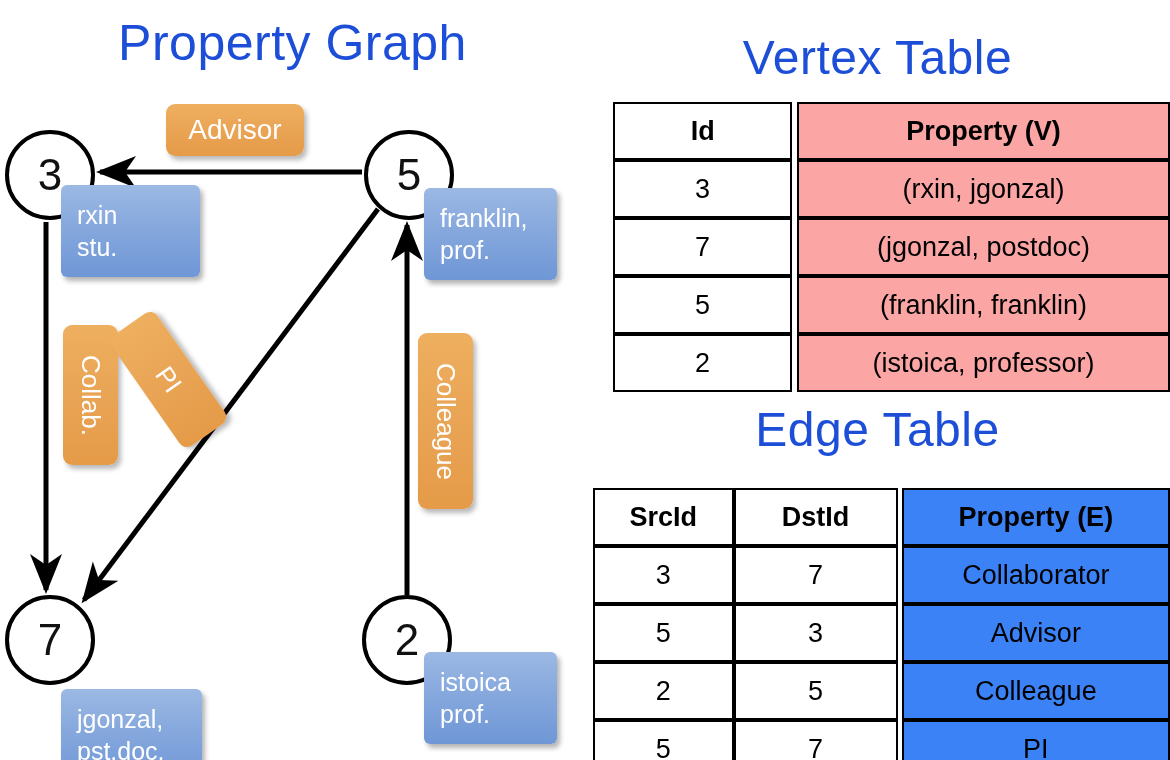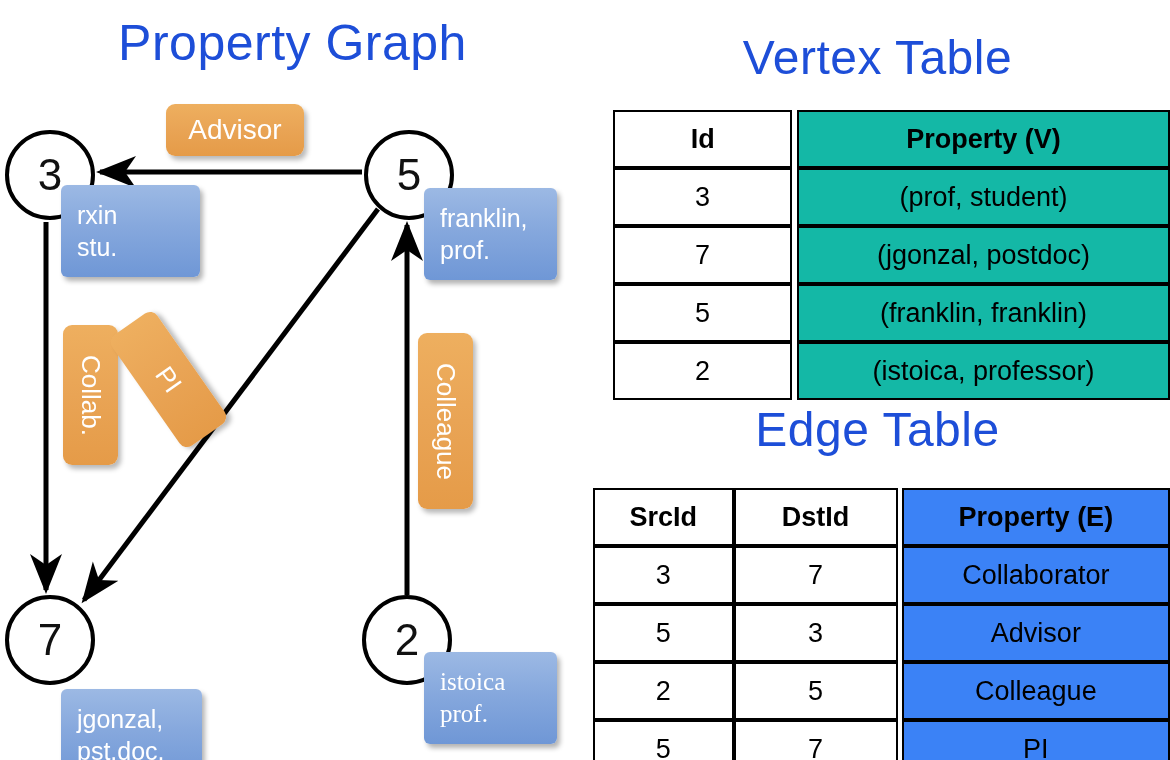--- a/index.html
+++ b/index.html
@@ -87,21 +87,21 @@
     font-size: 25px;
     line-height: 32px;
     font-weight: 300;
     padding: 14px 16px;
     box-sizing: border-box;
     z-index: 4;
   }
   #prop-rxin     { left: 61px;  top: 185px; width: 139px; height: 92px; }
   #prop-franklin { left: 424px; top: 188px; width: 133px; height: 92px; }
   #prop-jgonzal  { left: 61px;  top: 652px; width: 141px; height: 92px; margin-top: 37px; }
-  #prop-istoica  { left: 424px; top: 652px; width: 133px; height: 92px; font-family: Liberation Serif, serif; }
+  #prop-istoica  { left: 424px; top: 652px; width: 133px; height: 92px; }
 
   
   .edge-label {
     position: absolute;
     border-radius: 9px;
     background: linear-gradient(to bottom, #eeaf5f 0%, #e9a455 50%, #e59b48 100%);
     box-shadow: 3px 4px 5px rgba(0,0,0,0.28);
     color: #ffffff;
     font-weight: 300;
     display: flex;
@@ -144,24 +144,24 @@
     border: 2px solid #000000;
     text-align: center;
     vertical-align: middle;
     font-weight: 300;
     padding: 0;
   }
   .tbl .hdr { font-weight: 700; }
   .spacer-col { border: none !important; width: 5px; padding: 0; }
 
   #vertex-table {
-    left: 593px; top: 110px; padding-left: 20px;
+    left: 593px; top: 102px; padding-left: 20px;
   }
   #vertex-table .c-id   { width: 185px; height: 54px; font-size: 27px; background:#ffffff; }
-  #vertex-table .c-prop { width: 385px; height: 54px; font-size: 27px; background:#14b8a6; }
+  #vertex-table .c-prop { width: 385px; height: 54px; font-size: 27px; background:#fca5a5; }
 
   #edge-table {
     left: 593px; top: 488px;
   }
   #edge-table .c-src  { width: 150px; height: 54px; font-size: 27px; background:#ffffff; }
   #edge-table .c-dst  { width: 178px; height: 54px; font-size: 27px; background:#ffffff; }
   #edge-table .c-prop { width: 287px; height: 54px; font-size: 27px; background:#3b82f6; }
 </style>
 </head>
 <body>
@@ -235,21 +235,21 @@
 <table id="vertex-table" class="tbl">
   <tbody>
     <tr>
       <td class="c-id hdr">Id</td>
       <td class="spacer-col"></td>
       <td class="c-prop hdr">Property (V)</td>
     </tr>
     <tr>
       <td class="c-id">3</td>
       <td class="spacer-col"></td>
-      <td class="c-prop">(prof, student)</td>
+      <td class="c-prop">(rxin, jgonzal)</td>
     </tr>
     <tr>
       <td class="c-id">7</td>
       <td class="spacer-col"></td>
       <td class="c-prop">(jgonzal, postdoc)</td>
     </tr>
     <tr>
       <td class="c-id">5</td>
       <td class="spacer-col"></td>
       <td class="c-prop">(franklin, franklin)</td>

